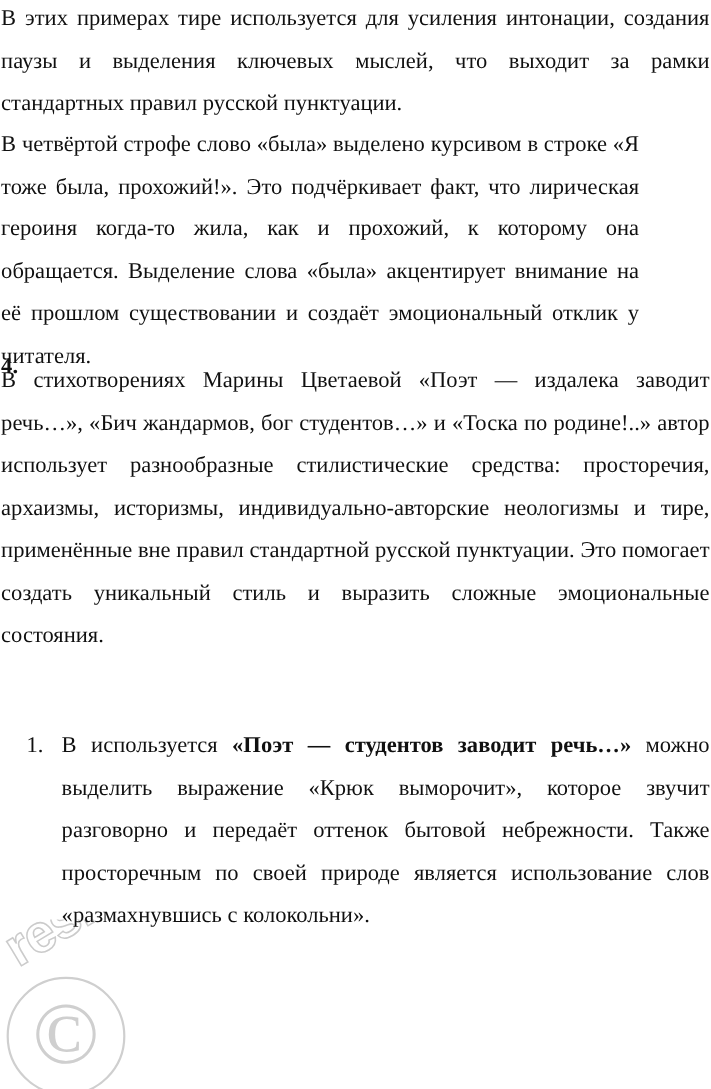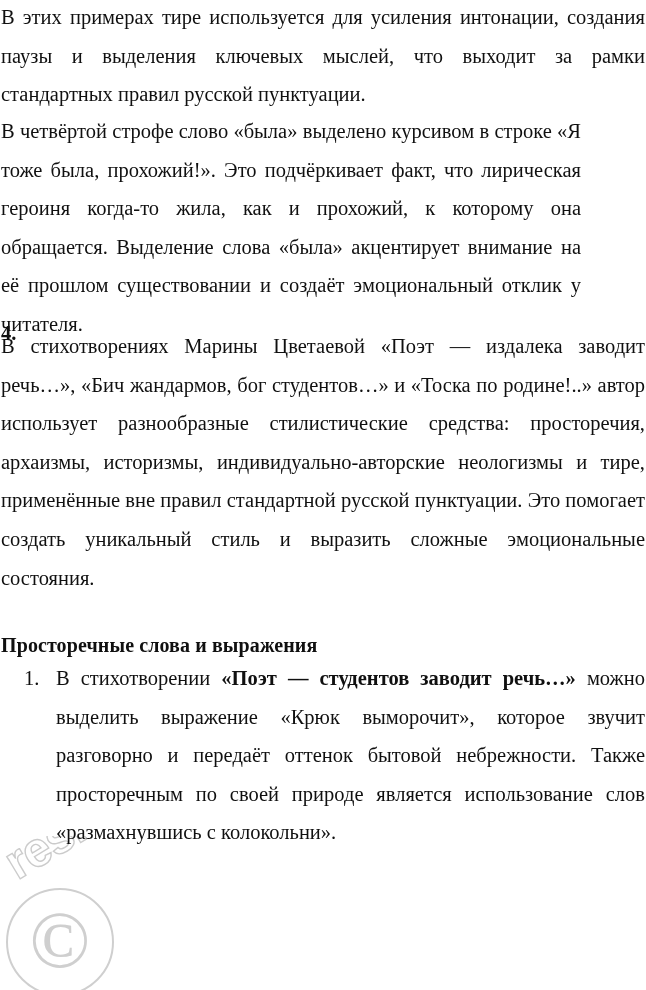--- a/index.html
+++ b/index.html
@@ -124,22 +124,21 @@
 <div class="page">
 
   <p class="para p1 justify-all">В этих примерах тире используется для усиления интонации, создания паузы и выделения ключевых мыслей, что выходит за рамки стандартных правил русской пунктуации.</p>
 
   <p class="para p2 justify-all">В четвёртой строфе слово «была» выделено курсивом в строке «Я тоже была, прохожий!». Это подчёркивает факт, что лирическая героиня когда-то жила, как и прохожий, к которому она обращается. Выделение слова «была» акцентирует внимание на её прошлом существовании и создаёт эмоциональный отклик у читателя.</p>
 
   <h2 class="h4">4.</h2>
 
   <p class="para p3 justify-all">В стихотворениях Марины Цветаевой «Поэт — издалека заводит речь…», «Бич жандармов, бог студентов…» и «Тоска по родине!..» автор использует разнообразные стилистические средства: просторечия, архаизмы, историзмы, индивидуально-авторские неологизмы и тире, применённые вне правил стандартной русской пунктуации. Это помогает создать уникальный стиль и выразить сложные эмоциональные состояния.</p>
 
-  <h3 class="h5">Просторечные слова и выражения</h3>
 
   <div class="list-item li1">
     <span class="marker">1.</span>
     <span class="li-body">
-      <span>В стихотворении </span><b>«Поэт — студентов заводит речь…»</b><span> можно выделить выражение «Крюк выморочит», которое звучит разговорно и передаёт оттенок бытовой небрежности. Также просторечным по своей природе является использование слов «размахнувшись с колокольни».</span>
+      <span>В используется </span><b>«Поэт — студентов заводит речь…»</b><span> можно выделить выражение «Крюк выморочит», которое звучит разговорно и передаёт оттенок бытовой небрежности. Также просторечным по своей природе является использование слов «размахнувшись с колокольни».</span>
     </span>
   </div>
 
 </div>
 
 </body></html>

